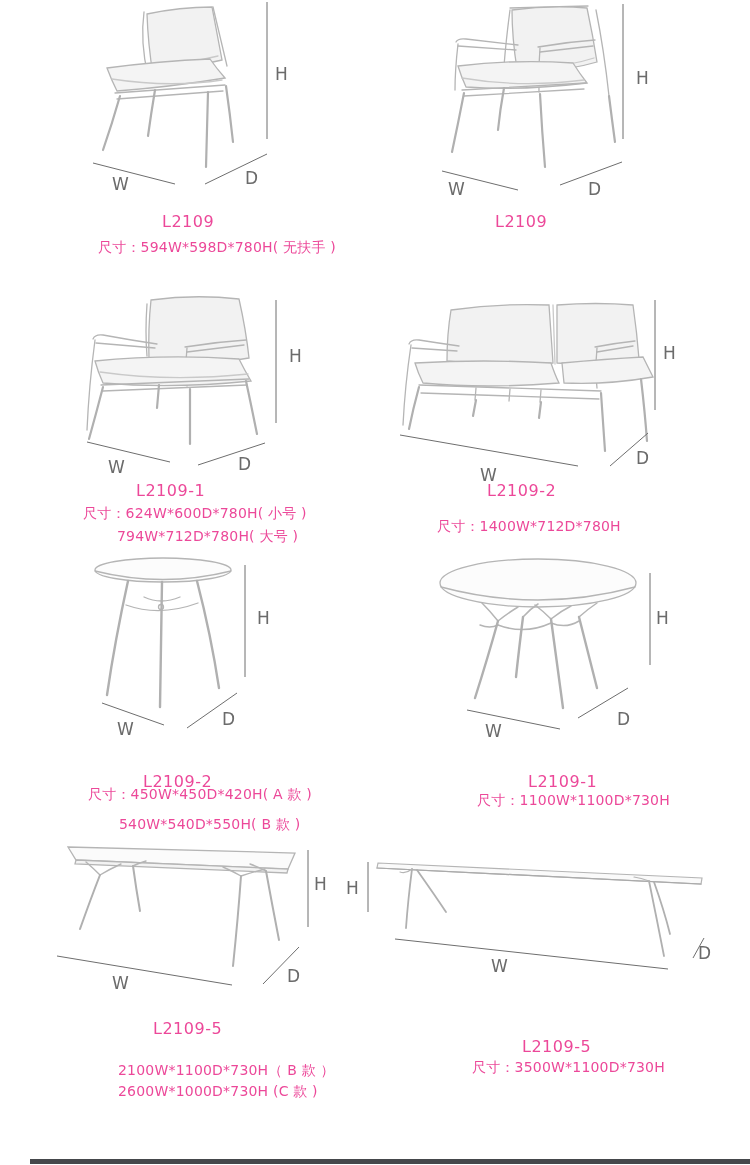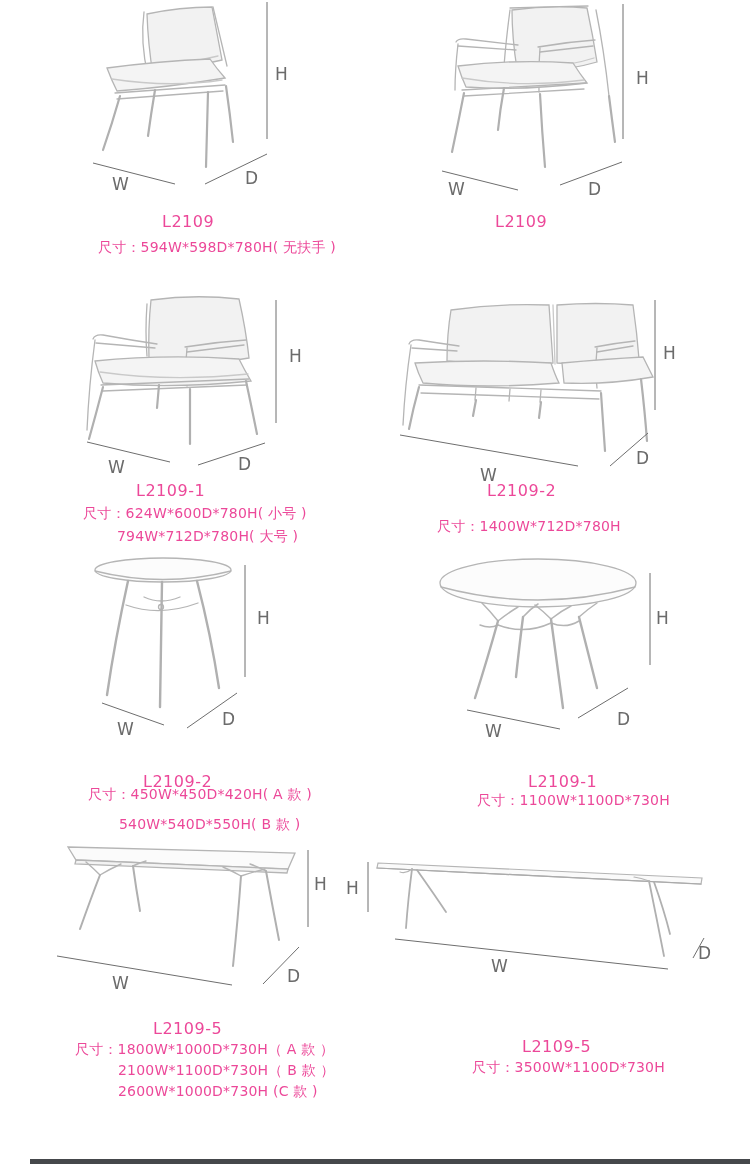--- a/index.html
+++ b/index.html
@@ -262,21 +262,20 @@
     <g stroke="#6e6e6e" stroke-width="1">
       <path d="M278,20 L278,97"></path>
       <path d="M27,126 L202,155"></path>
       <path d="M233,154 L269,117"></path>
     </g>
   </svg>
   <span class="axis" style="left:284px;top:46px">H</span>
   <span class="axis" style="left:82px;top:145px">W</span>
   <span class="axis" style="left:257px;top:138px">D</span>
   <div class="model" style="left:123px;top:190px">L2109-5</div>
-  <div class="dim" style="left:45px;top:212px">尺寸：1800W*1000D*730H（ A 款 ）</div>
   <div class="dim" style="left:88px;top:233px">2100W*1100D*730H（ B 款 ）</div>
   <div class="dim" style="left:88px;top:254px">2600W*1000D*730H (C 款 )</div>
 </section>
 
 <section class="card" style="left:340px;top:850px;width:410px;height:250px">
   <svg viewBox="0 0 410 140" width="410" height="140">
     <g stroke="#b5b5b5" fill="none" stroke-width="1.2" stroke-linecap="round">
       <path fill="#fafafa" d="M38,13 L362,28 L361,34 L37,18 Z"></path>
       <path d="M37,18 L361,34" stroke="#aaaaaa"></path>
     </g>

